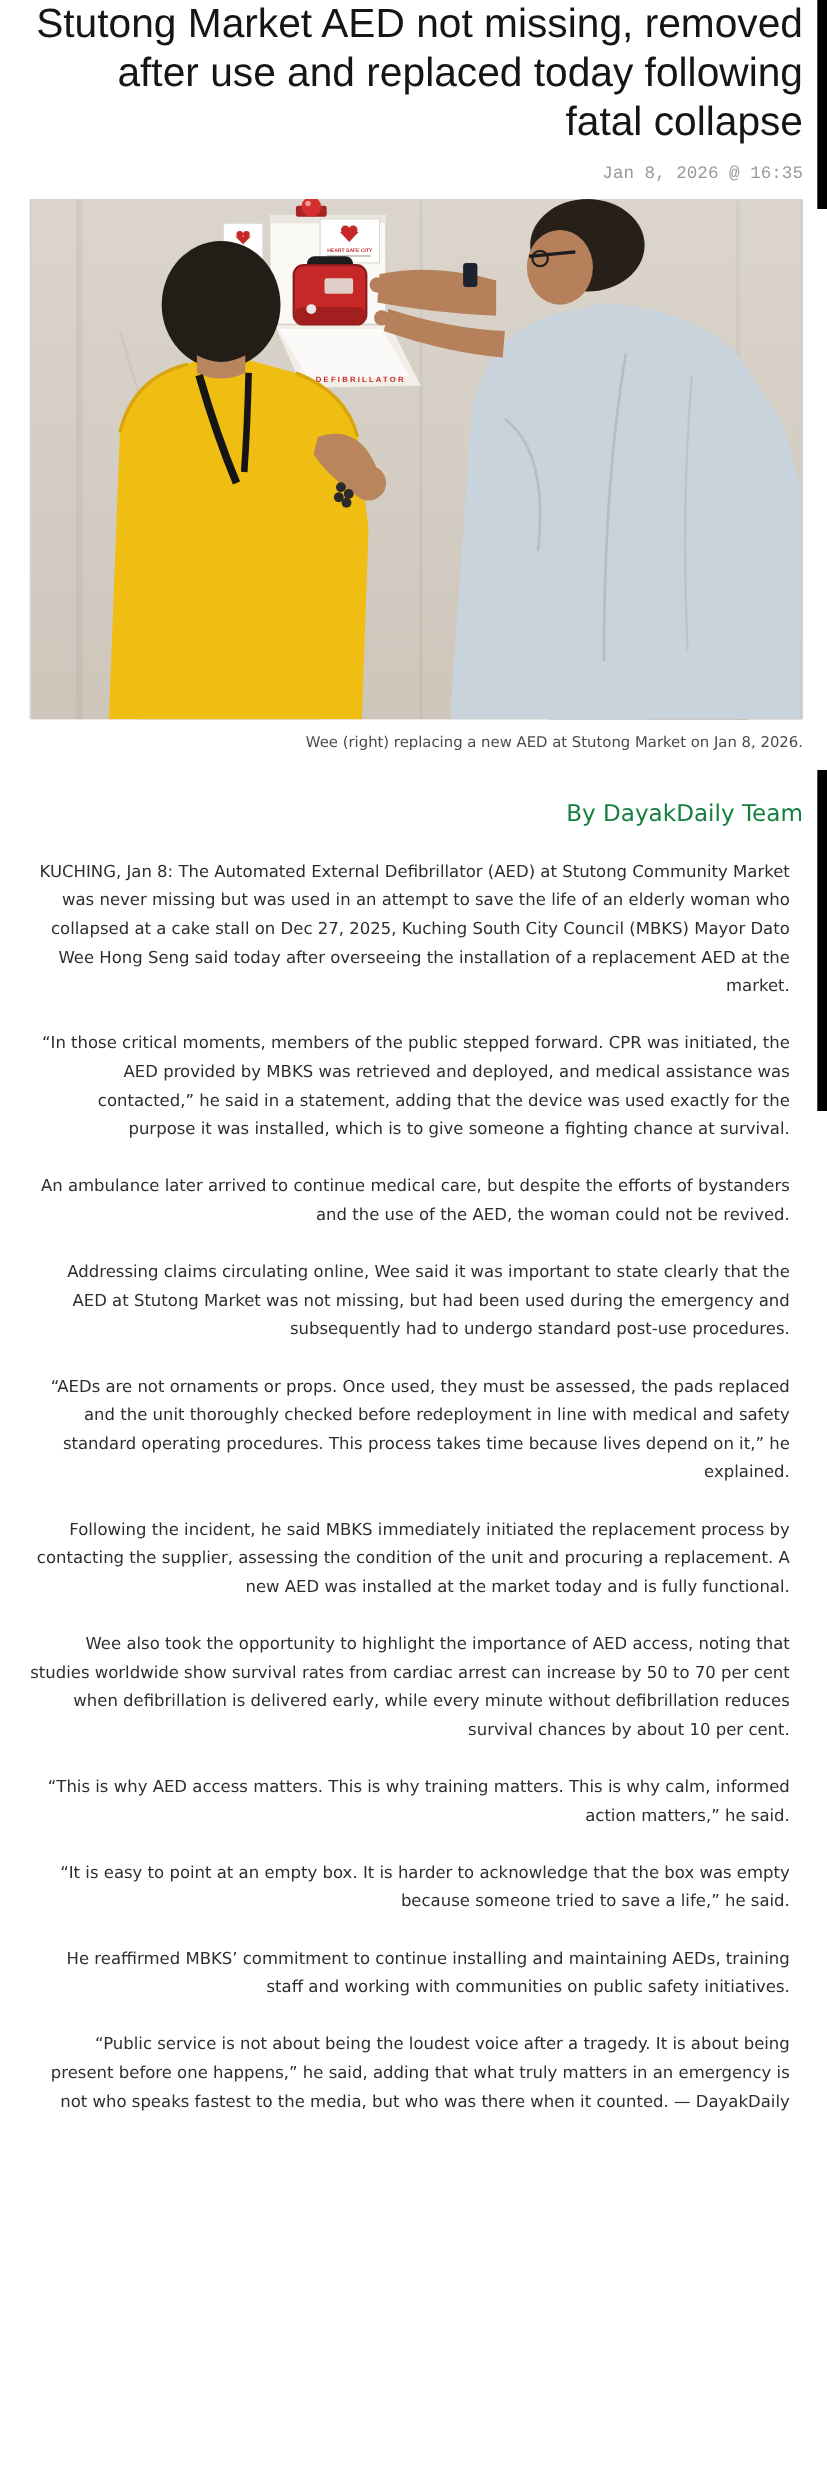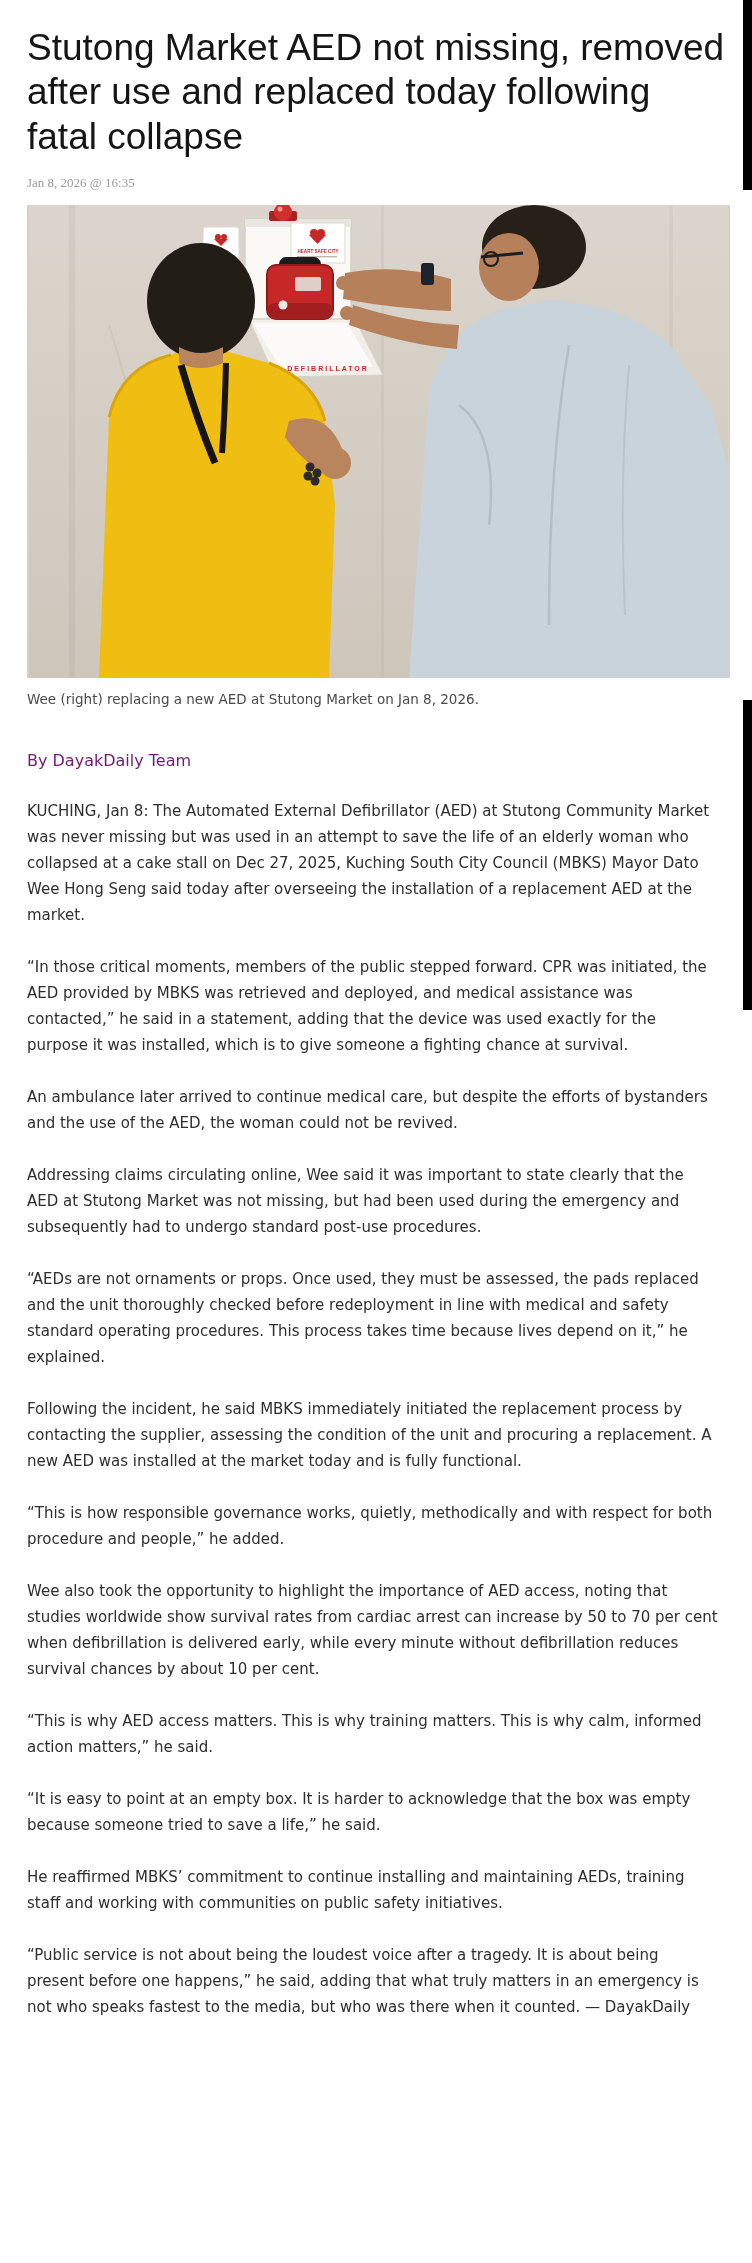--- a/index.html
+++ b/index.html
@@ -1,23 +1,23 @@
 <!DOCTYPE html>
 <html><head>
 <meta charset="utf-8">
 <style>
   html,body{margin:0;padding:0;background:#ffffff;}
   body{width:752px;min-height:2263px;position:relative;font-family:"DejaVu Sans",sans-serif;}
-  .content{padding:26px 22px 0 27px;}
+  .content{padding:0 22px 0 27px;text-align:right;}
   .headline{font-family:"Liberation Sans",sans-serif;font-weight:400;font-size:37px;line-height:1.2;color:#151515;margin:0 0 16px 0;letter-spacing:0;}
-  .date{font-family:Liberation Serif, serif;font-size:13px;color:#9b9b9b;margin:0 0 14px 0;}
+  .date{font-family:Liberation Mono, monospace;font-size:16px;color:#9b9b9b;margin:0 0 14px 0;}
   .photo-wrap{width:100%;height:473px;margin:0 0 12px 0;background:#d6cfc7;overflow:hidden;}
   .photo-wrap svg{display:block;width:100%;height:100%;}
   .caption{font-size:13.5px;color:#4a4a4a;margin:0 0 42px 0;line-height:1.4;}
-  .byline{font-size:16px;color:#701a75;margin:0 0 28px 0;}
+  .byline{font-size:21px;color:#15803d;margin:0 0 28px 0;}
   .body-copy p{font-size:15px;line-height:26px;color:#2e2e2e;margin:0 12px 26px 0;}
   .scroll-thumb{position:absolute;right:0;width:9px;background:#000;}
   .thumb-a{top:0;height:190px;}
   .thumb-b{top:700px;height:310px;}
 </style>
 </head>
 <body>
 
 <div class="content">
 
@@ -123,21 +123,20 @@
 
   <div class="byline">By DayakDaily Team</div>
 
   <div class="body-copy">
       <p>KUCHING, Jan 8: The Automated External Defibrillator (AED) at Stutong Community Market was never missing but was used in an attempt to save the life of an elderly woman who collapsed at a cake stall on Dec 27, 2025, Kuching South City Council (MBKS) Mayor Dato Wee Hong Seng said today after overseeing the installation of a replacement AED at the market.</p>
       <p>“In those critical moments, members of the public stepped forward. CPR was initiated, the AED provided by MBKS was retrieved and deployed, and medical assistance was contacted,” he said in a statement, adding that the device was used exactly for the purpose it was installed, which is to give someone a fighting chance at survival.</p>
       <p>An ambulance later arrived to continue medical care, but despite the efforts of bystanders and the use of the AED, the woman could not be revived.</p>
       <p>Addressing claims circulating online, Wee said it was important to state clearly that the AED at Stutong Market was not missing, but had been used during the emergency and subsequently had to undergo standard post-use procedures.</p>
       <p>“AEDs are not ornaments or props. Once used, they must be assessed, the pads replaced and the unit thoroughly checked before redeployment in line with medical and safety standard operating procedures. This process takes time because lives depend on it,” he explained.</p>
       <p>Following the incident, he said MBKS immediately initiated the replacement process by contacting the supplier, assessing the condition of the unit and procuring a replacement. A new AED was installed at the market today and is fully functional.</p>
-      <p>“This is how responsible governance works, quietly, methodically and with respect for both procedure and people,” he added.</p>
       <p>Wee also took the opportunity to highlight the importance of AED access, noting that studies worldwide show survival rates from cardiac arrest can increase by 50 to 70 per cent when defibrillation is delivered early, while every minute without defibrillation reduces survival chances by about 10 per cent.</p>
       <p>“This is why AED access matters. This is why training matters. This is why calm, informed action matters,” he said.</p>
       <p>“It is easy to point at an empty box. It is harder to acknowledge that the box was empty because someone tried to save a life,” he said.</p>
       <p>He reaffirmed MBKS’ commitment to continue installing and maintaining AEDs, training staff and working with communities on public safety initiatives.</p>
       <p>“Public service is not about being the loudest voice after a tragedy. It is about being present before one happens,” he said, adding that what truly matters in an emergency is not who speaks fastest to the media, but who was there when it counted. — DayakDaily</p>
     </div>
 
 </div>
 
 <div class="scroll-thumb thumb-a"></div>

